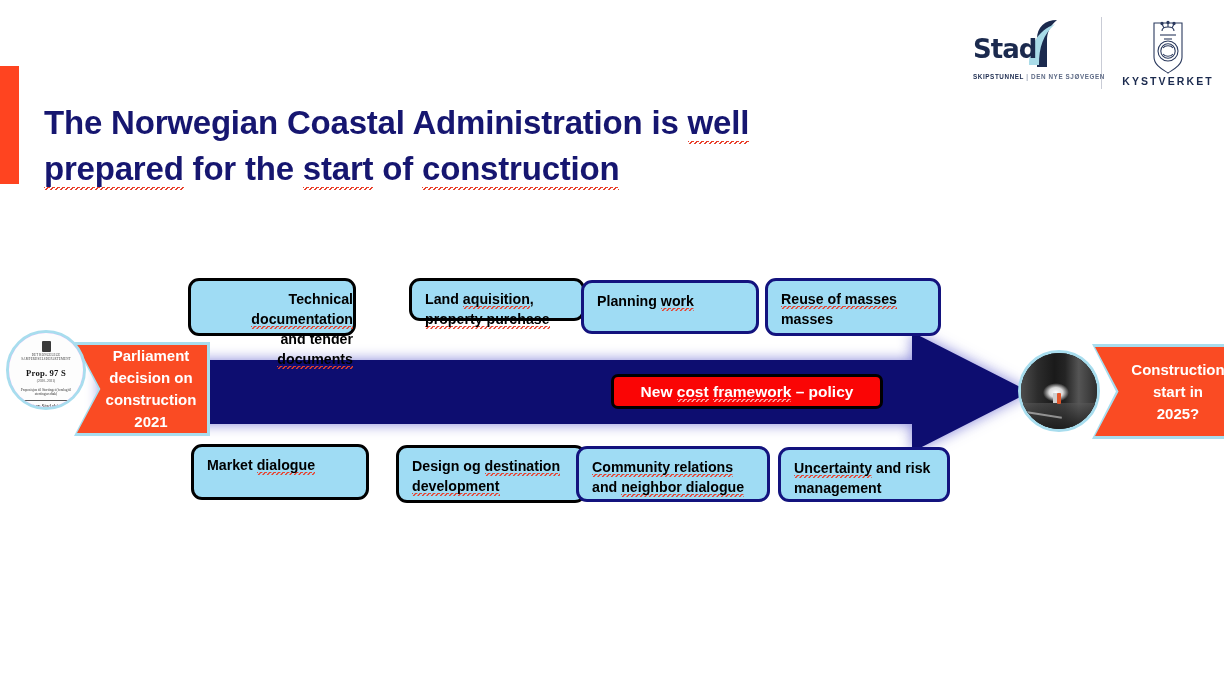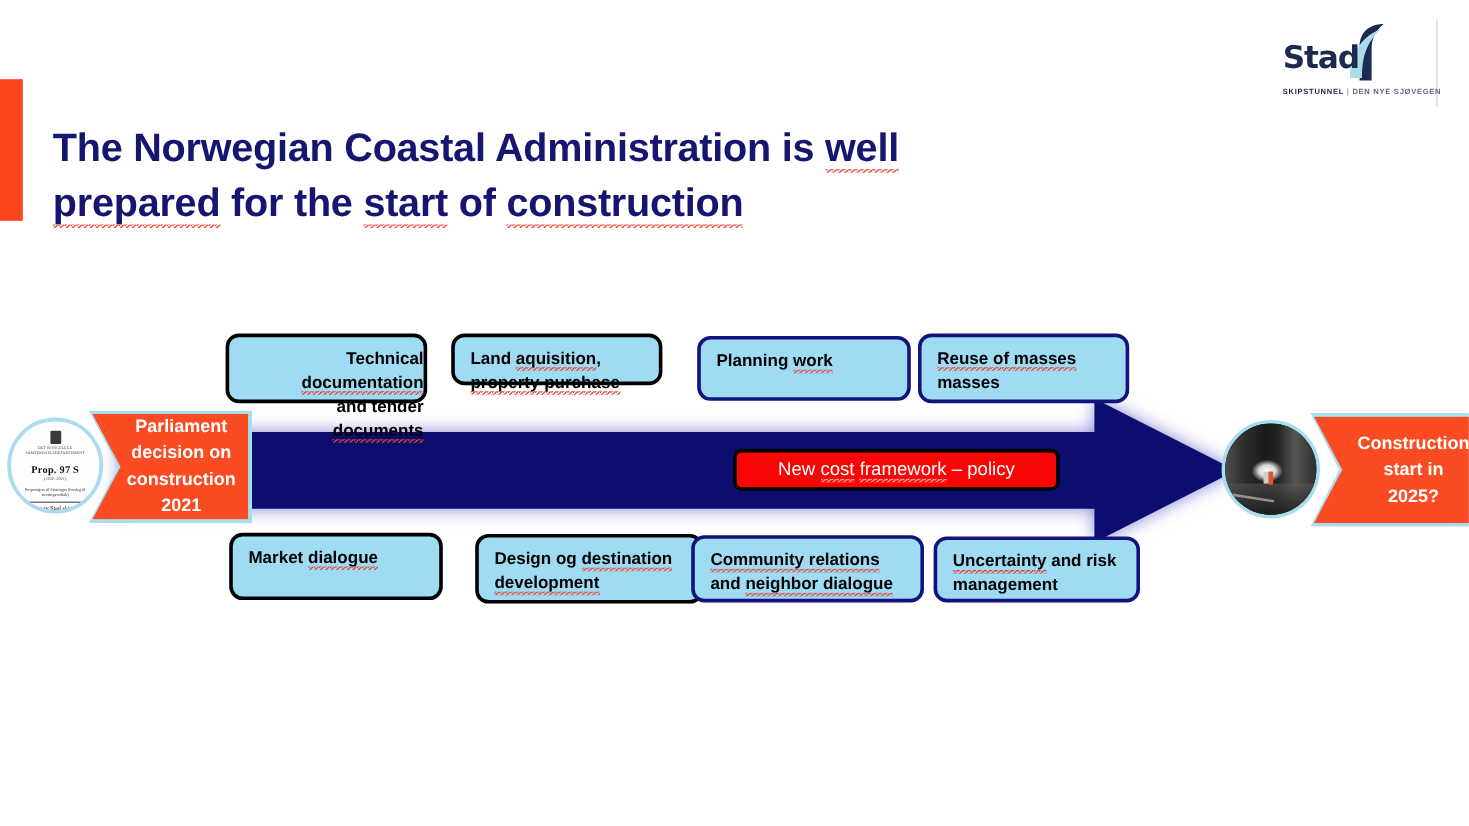--- a/index.html
+++ b/index.html
@@ -120,21 +120,21 @@
   .endpoint-circle {
     position: absolute;
     border-radius: 50%;
     border: 3px solid #a8ddee;
     box-sizing: border-box;
     overflow: hidden;
     z-index: 6;
   }
   #start-circle {
     left: 6px;
-    top: 348px;
+    top: 330px;
     width: 80px;
     height: 80px;
     background: #f0abfc;
   }
   #end-circle {
     left: 1018px;
     top: 350px;
     width: 82px;
     height: 82px;
     background: #2b2b2b;
@@ -334,21 +334,21 @@
     left: 611px;
     top: 374px;
     width: 272px;
     height: 35px;
     box-sizing: border-box;
     background: #fa0505;
     border: 3px solid #000000;
     border-radius: 7px;
     color: #ffffff;
     font-size: 15.5px;
-    font-weight: normal;
+    font-weight: bold;
     display: flex;
     align-items: center;
     justify-content: center;
     z-index: 8;
   }
   #policy-box .sq {
     background-image: repeating-linear-gradient(
         135deg, #ffb0b0 0px, #ffb0b0 1.1px, rgba(0,0,0,0) 1.1px, rgba(0,0,0,0) 2.5px);
     background-repeat: repeat-x;
     background-size: 4.5px 3px;
@@ -376,20 +376,38 @@
     <div id="stad-wordmark">Stad</div>
     <div id="stad-tagline">
       <span>SKIPSTUNNEL</span>
       <span class="div">|</span>
       <span class="sub">DEN NYE SJØVEGEN</span>
     </div>
   </div>
 
   <div id="logo-divider"></div>
 
+  <div id="kyst-logo">
+    <svg width="96" height="58" viewBox="0 0 96 58" style="position:absolute;left:0;top:0;">
+      <g fill="none" stroke="#2b3a5e" stroke-width="1.1">
+        <path d="M34 6 h28 v34 c0 9 -10 13 -14 16 c-4 -3 -14 -7 -14 -16 Z"></path>
+        <circle cx="48" cy="34" r="10"></circle>
+        <circle cx="48" cy="34" r="7.2"></circle>
+        <path d="M40 18 h16"></path>
+        <path d="M42 14 c0 -3 2 -4 6 -4 c4 0 6 1 6 4"></path>
+        <path d="M44 11 l-2 -4 M48 10 l0 -4 M52 11 l2 -4"></path>
+        <circle cx="42" cy="6.5" r="1.1" fill="#2b3a5e"></circle>
+        <circle cx="48" cy="5.5" r="1.1" fill="#2b3a5e"></circle>
+        <circle cx="54" cy="6.5" r="1.1" fill="#2b3a5e"></circle>
+        <path d="M43 31 c2 -3 8 -3 10 0 M43 37 c2 3 8 3 10 0"></path>
+        <path d="M44 22 h8"></path>
+      </g>
+    </svg>
+    <div id="kyst-wordmark">KYSTVERKET</div>
+  </div>
 </div>
 
 <svg id="process-arrow" viewBox="0 0 930 120" preserveAspectRatio="none">
   <polygon points="0,28 812,28 812,0 930,60 812,120 812,92 0,92" fill="#0d0d70"></polygon>
 </svg>
 
 <div id="start-circle" class="endpoint-circle">
   <div id="doc-thumb">
     <div id="doc-crest"></div>
     <div id="doc-ministry">
@@ -440,21 +458,21 @@
     <span>start in</span><br>
     <span>2025?</span>
   </div>
 </div>
 
 <div id="task-layer">
     <div class="task-box black" style="left: 188px; top: 278px; width: 168px; height: 58px; text-align: right;">
       <div><span>Technical </span><span class="sq">documentation</span></div>
       <div><span>and tender </span><span class="sq">documents</span></div>
     </div>
-    <div class="task-box black" style="left: 376px; top: 278px; width: 176px; height: 43px;">
+    <div class="task-box black" style="left: 409px; top: 278px; width: 176px; height: 43px;">
       <div><span>Land </span><span class="sq">aquisition</span><span>,</span></div>
       <div><span class="sq">property purchase</span></div>
     </div>
     <div class="task-box navy" style="left: 581px; top: 280px; width: 178px; height: 54px;">
       <div><span>Planning </span><span class="sq">work</span></div>
     </div>
     <div class="task-box navy" style="left: 765px; top: 278px; width: 176px; height: 58px;">
       <div><span class="sq">Reuse of </span><span class="sq">masses</span></div>
       <div><span>masses</span></div>
     </div>

